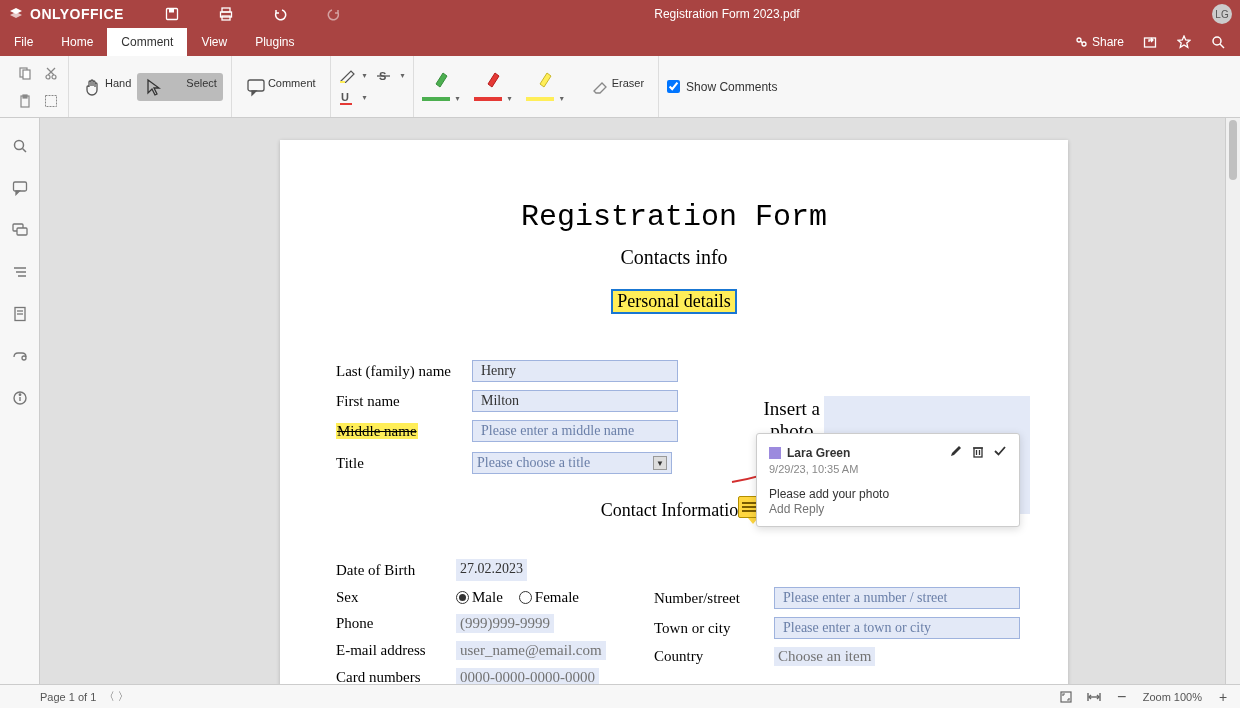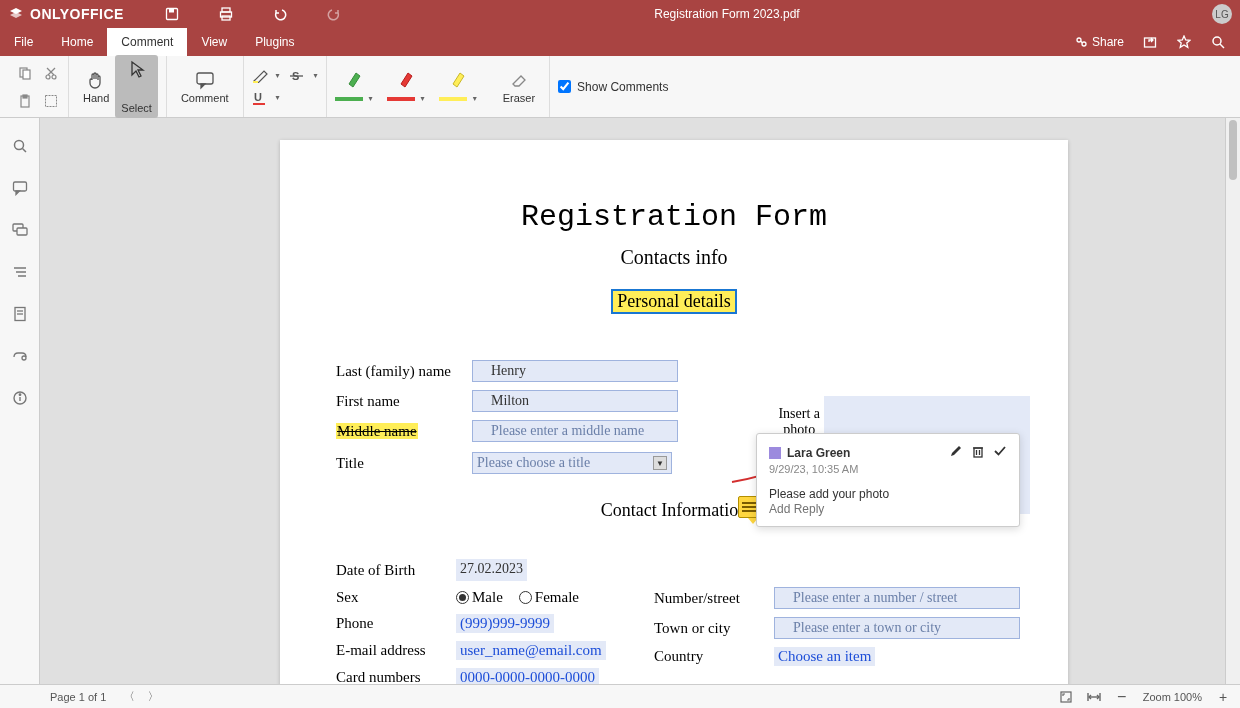--- a/index.html
+++ b/index.html
@@ -18,21 +18,21 @@
   .menu-item { padding: 0 14px; display: flex; align-items: center; height: 100%; cursor: pointer; font-size: 12px; }
   .menu-item.active { background: #fff; color: #333; }
   .menubar-right { margin-left: auto; display: flex; align-items: center; gap: 18px; padding-right: 14px; }
   .share-btn { display: flex; align-items: center; gap: 4px; font-size: 12px; cursor: pointer; }
   .mb-icon { width: 16px; height: 16px; cursor: pointer; display: inline-flex; align-items: center; justify-content: center; }
   
   .toolbar { height: 62px; background: #f7f7f7; border-bottom: 1px solid #ccc; display: flex; align-items: center; padding: 0 8px; gap: 0; }
   .tool-group { display: flex; align-items: center; height: 100%; padding: 0 8px; border-right: 1px solid #ddd; }
   .tool-group:last-child { border-right: none; }
   .tool-col { display: flex; flex-direction: column; gap: 6px; align-items: center; justify-content: center; }
-  .tool-btn { display: flex; flex-direction: column; align-items: center; gap: 2px; padding: 4px 6px; cursor: pointer; border-radius: 3px; }
+  .tool-btn { display: flex; flex-direction: row; align-items: flex-start; gap: 2px; padding: 4px 6px; cursor: pointer; border-radius: 3px; }
   .tool-btn.selected { background: #bbb; gap: 23px; }
   .tool-btn .lbl { font-size: 11px; color: #333; }
   .tool-icon { width: 20px; height: 20px; display: flex; align-items: center; justify-content: center; }
   .small-tool { width: 18px; height: 18px; display: flex; align-items: center; justify-content: center; cursor: pointer; }
   .dropdown-caret { font-size: 8px; color: #666; margin-left: 2px; }
   .hl-swatch { display: flex; flex-direction: column; align-items: center; gap: 4px; cursor: pointer; }
   .hl-ul { width: 28px; height: 4px; }
   .hl-row { display: flex; align-items: center; gap: 4px; }
   .checkbox-row { display: flex; align-items: center; gap: 6px; font-size: 12px; color: #333; cursor: pointer; }
   .checkbox-row input { width: 13px; height: 13px; }
@@ -47,59 +47,59 @@
   
   .page h1 { text-align: center; font-size: 30px; font-weight: normal; font-family: Liberation Mono, monospace; margin-bottom: 12px; }
   .page h2 { text-align: center; font-size: 20px; font-weight: normal; font-family: Georgia, serif; margin-bottom: 20px; }
   .page h3 { text-align: center; font-size: 18px; font-weight: normal; font-family: Georgia, serif; margin-bottom: 18px; display: inline-block; }
   .page h3.hl { background: #ffee58; border: 2px solid #1976d2; padding: 0 4px; }
   .center { text-align: center; }
   .page .section3 { margin-top: 26px; position: relative; }
   
   .form-row { display: flex; align-items: center; margin-bottom: 8px; font-family: Georgia, serif; font-size: 15px; }
   .form-row .label { width: 136px; }
-  .input-box { background: #e3e9f7; border: 1px solid #9fb3de; padding: 2px 18px; min-height: 22px; font-size: 14px; color: #333; }
+  .input-box { background: #e3e9f7; border: 1px solid #9fb3de; padding: 2px 8px; min-height: 22px; font-size: 14px; color: #333; }
   .input-box.ph { color: #6a7fa8; }
   .input-box.date { display: inline-block; border: none; padding: 2px 4px; }
   .select-box { background: #e3e9f7; border: 1px solid #9fb3de; padding: 2px 4px; width: 200px; height: 22px; display: flex; align-items: center; justify-content: space-between; font-size: 14px; color: #6a7fa8; }
   .select-box .caret { width: 14px; height: 14px; background: #ddd; border: 1px solid #999; display: flex; align-items: center; justify-content: center; font-size: 8px; color: #333; }
   
   .photo-box { position: absolute; right: -10px; top: 36px; width: 206px; height: 118px; background: #e3e9f7; }
-  .photo-label { position: absolute; right: 200px; top: 46px; font-family: Georgia, serif; font-size: 14px; text-align: center; }
+  .photo-label { position: absolute; right: 200px; top: 38px; font-family: Georgia, serif; font-size: 19px; text-align: center; }
   
   .two-col { display: flex; gap: 40px; }
   .col { flex: 1; }
   .col .form-row .label { width: 120px; }
   .pc-boxes { display: flex; gap: 2px; }
   .pc-boxes .pc { width: 24px; height: 22px; background: #e3e9f7; border: 1px solid #9fb3de; }
   .radio-row { display: flex; gap: 16px; font-family: Georgia, serif; font-size: 15px; }
   .radio-opt { display: flex; align-items: center; gap: 3px; }
   .radio-c { width: 13px; height: 13px; border: 1.5px solid #333; border-radius: 50%; display: flex; align-items: center; justify-content: center; }
   .radio-c.checked::after { content:''; width:7px; height:7px; background:#333; border-radius:50%; }
-  .plain-val { font-family: Georgia, serif; font-size: 15px; color: #1d4ed8; background: #e3e9f7; padding: 1px 4px; }
+  .plain-val { font-family: Georgia, serif; font-size: 15px; color: #737373; background: #e3e9f7; padding: 1px 4px; }
   
   .note-icon { position: absolute; left: 410px; top: -4px; width: 26px; height: 22px; background: #ffd740; border: 1px solid #b38f00; border-radius: 2px; display: flex; flex-direction: column; justify-content: center; gap: 2px; padding: 3px; }
   .note-icon::before, .note-icon::after { content:''; height:2px; background:#7a5c00; }
   .note-icon .l { height:2px; background:#7a5c00; }
   .note-icon-tail { position: absolute; left:420px; top:18px; width:0; height:0; border-left:5px solid transparent; border-right:5px solid transparent; border-top:6px solid #ffd740; }
   
   .arrow { position: absolute; left: 402px; top: 84px; width: 108px; height: 40px; pointer-events: none; }
   
   .comment-card { position: absolute; left: 716px; top: 315px; width: 264px; background: #fff; border: 1px solid #ccc; border-radius: 3px; box-shadow: 0 2px 8px rgba(0,0,0,0.15); padding: 10px 12px; font-size: 12px; z-index: 10; }
   .cc-header { display: flex; align-items: center; gap: 6px; }
   .cc-sq { width: 12px; height: 12px; background: #9c8ade; }
   .cc-name { font-weight: bold; color: #333; }
   .cc-actions { margin-left: auto; display: flex; gap: 8px; color: #555; }
   .cc-actions span { cursor: pointer; }
   .cc-time { color: #888; font-size: 11px; margin-top: 2px; }
   .cc-text { margin-top: 12px; color: #333; }
   .cc-reply { margin-top: 1px; color: #737373; cursor: pointer; }
   
   .statusbar { height: 24px; background: #f7f7f7; border-top: 1px solid #ccc; display: flex; align-items: center; padding: 0 10px; font-size: 11px; color: #555; }
-  .sb-left { display: flex; align-items: center; gap: 10px; }
+  .sb-left { display: flex; align-items: center; }
   .sb-right { margin-left: auto; display: flex; align-items: center; gap: 14px; }
   .sb-icon { width: 14px; height: 14px; display: inline-flex; align-items: center; justify-content: center; cursor: pointer; }
 </style>
 </head>
 <body>
 
 <div class="titlebar">
   <div class="titlebar-left">
     <span class="logo">
       <svg width="16" height="16" viewBox="0 0 16 16">

